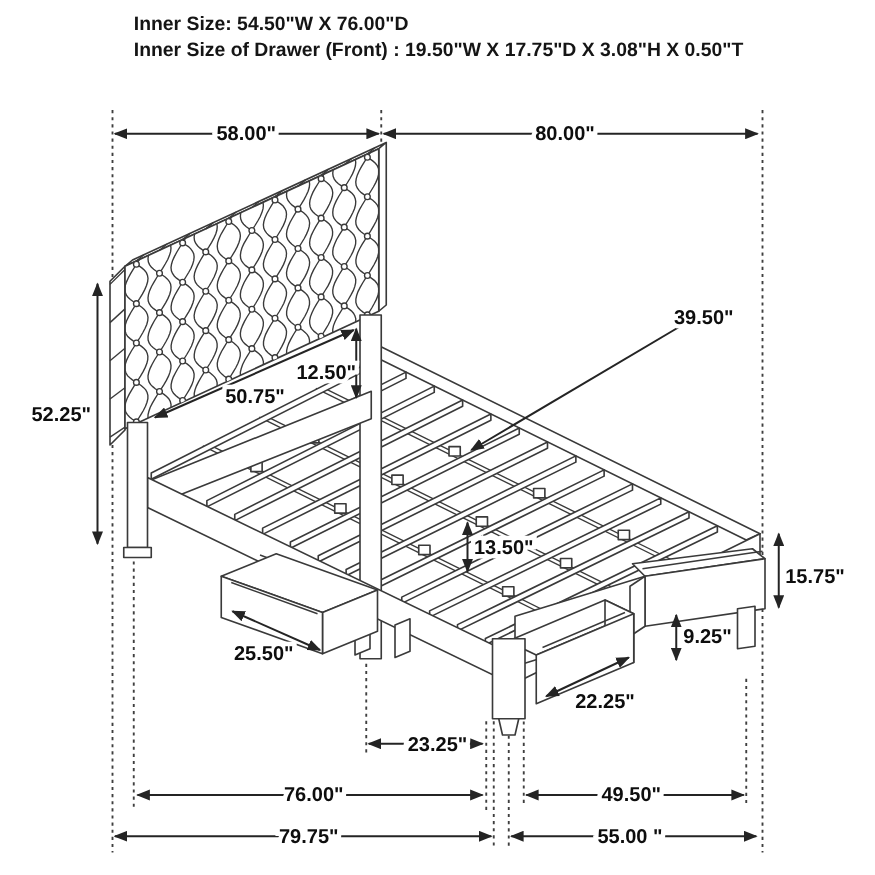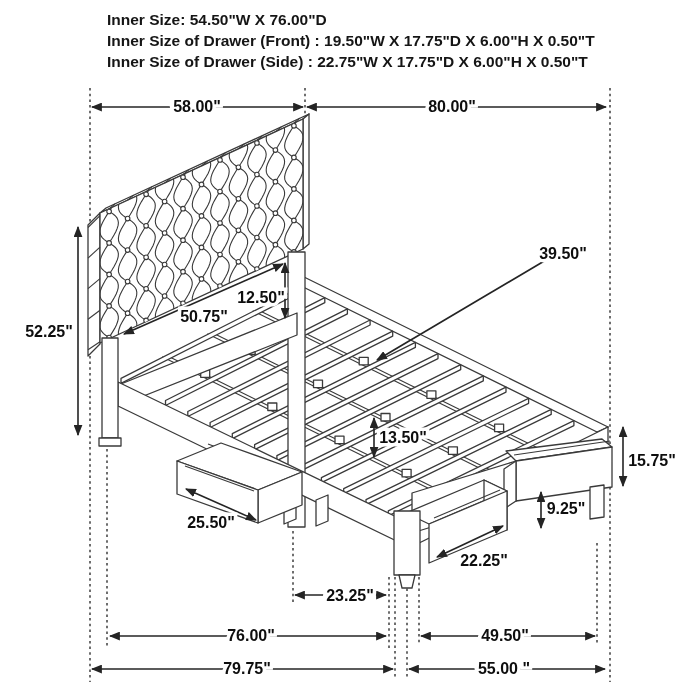--- a/index.html
+++ b/index.html
@@ -18,22 +18,21 @@
           text-anchor:middle;}
   .btn{fill:#ffffff;stroke:#3a3a3a;stroke-width:1.1;}
 </style>
 </head>
 <body>
 
 <div class="stage">
 
   <div class="titleblock">
     <div>Inner Size: 54.50"W X 76.00"D</div>
-    <div>Inner Size of Drawer (Front) : 19.50"W X 17.75"D X 6.00"H X 0.50"T</div>
-    <div>Inner Size of Drawer (Side) : 22.75"W X 17.75"D X 6.00"H X 0.50"T</div>
+    <div>Inner Size of Drawer (Front) : 19.50"W X 17.75"D X 3.08"H X 0.50"T</div>
   </div>
 
   <svg width="700" height="700" viewBox="0 0 700 700">
     <defs>
       <marker id="arr" viewBox="0 0 10 8" refX="9" refY="4" markerWidth="11" markerHeight="9" orient="auto-start-reverse" markerUnits="userSpaceOnUse">
         <path d="M0,0 L10,4 L0,8 Z" fill="#242424"></path>
       </marker>
       <clipPath id="hbclip">
           <path d="M100,213 L303,119 L303,249 L100,343 Z"></path>
         </clipPath>

